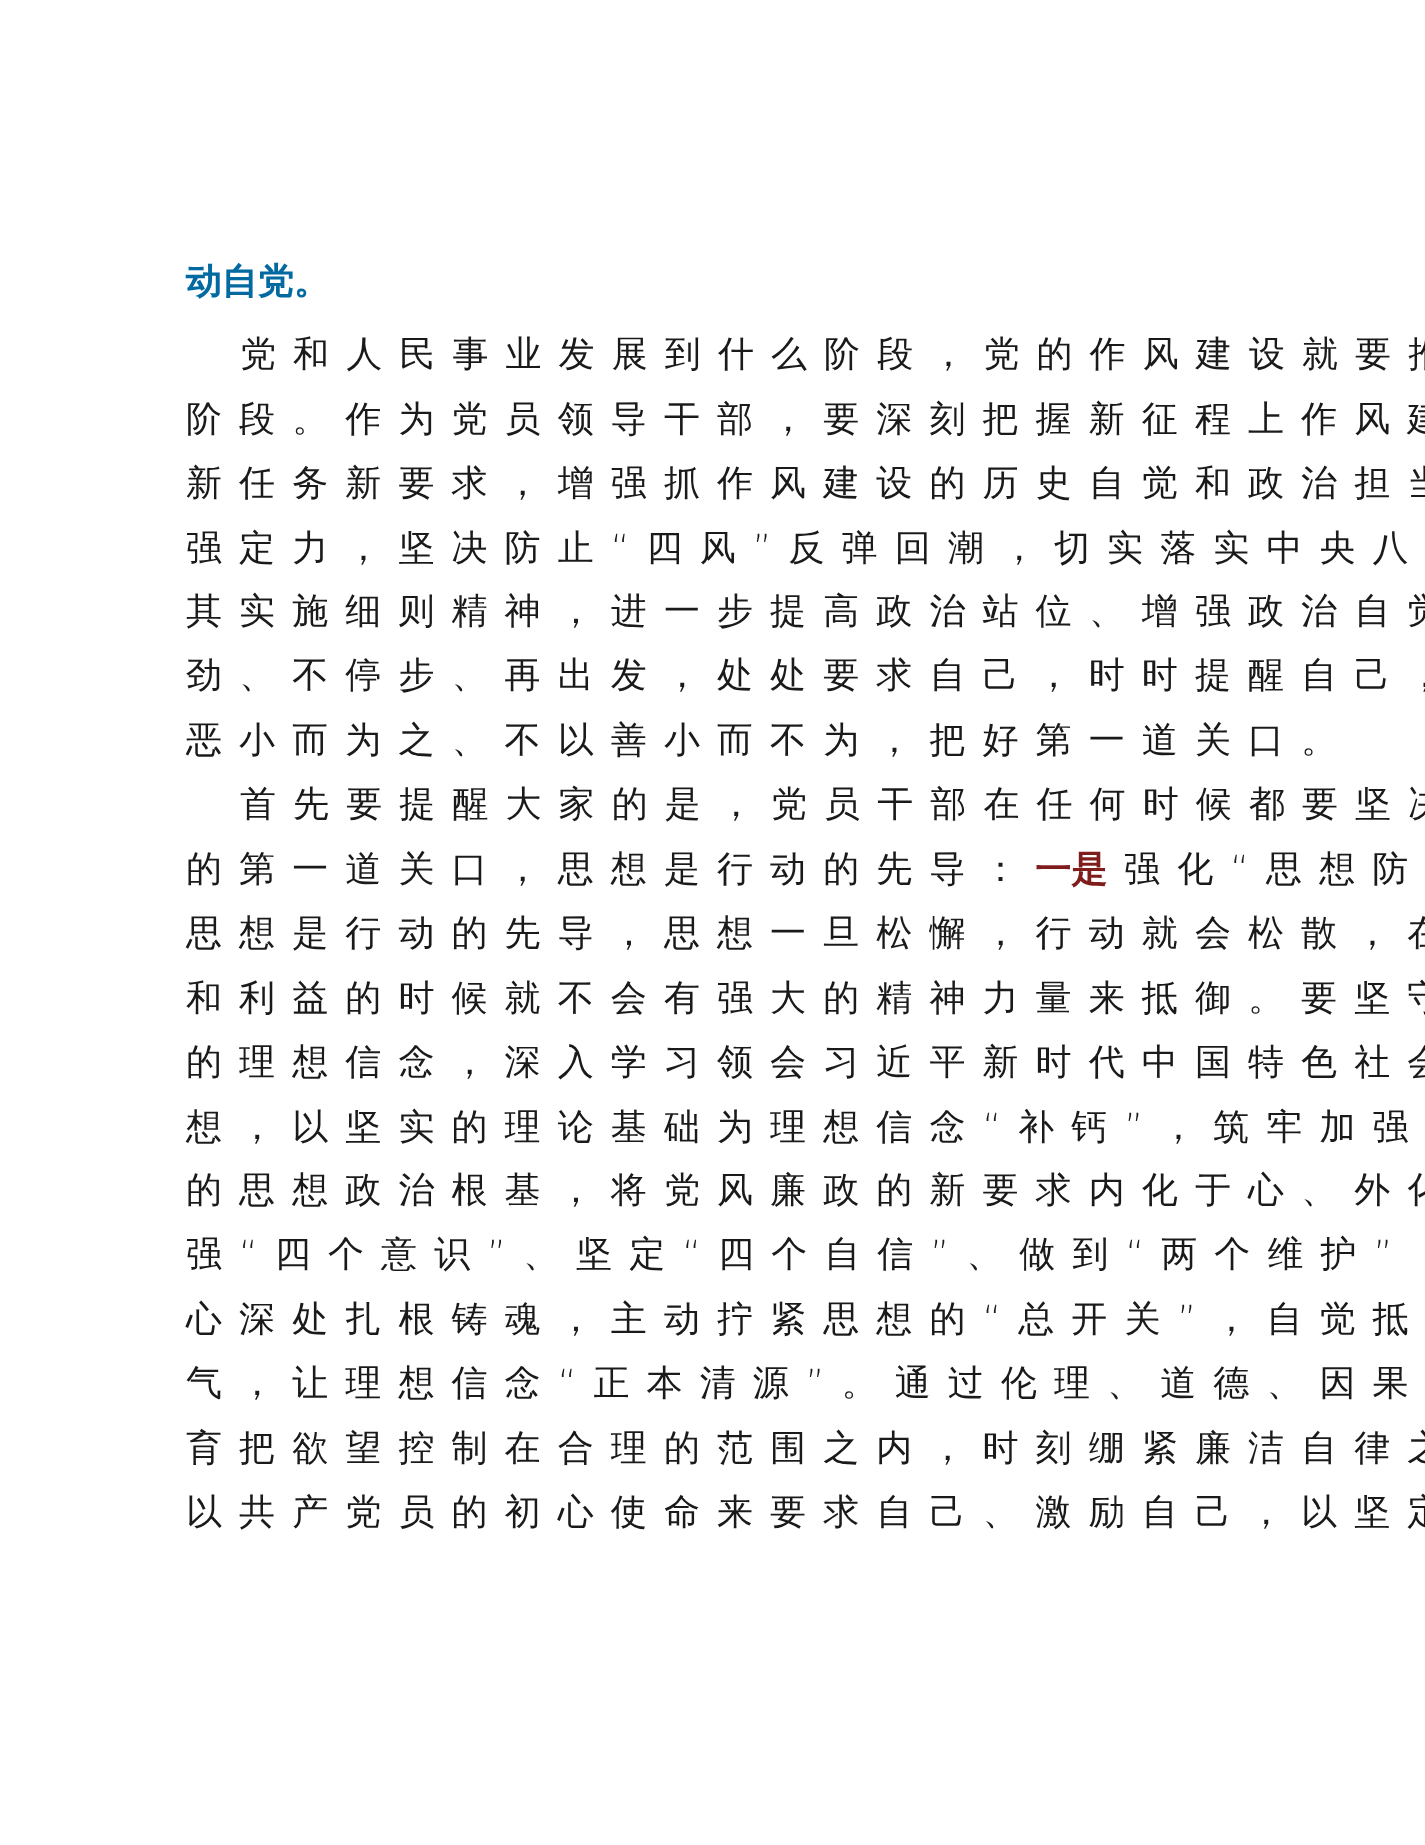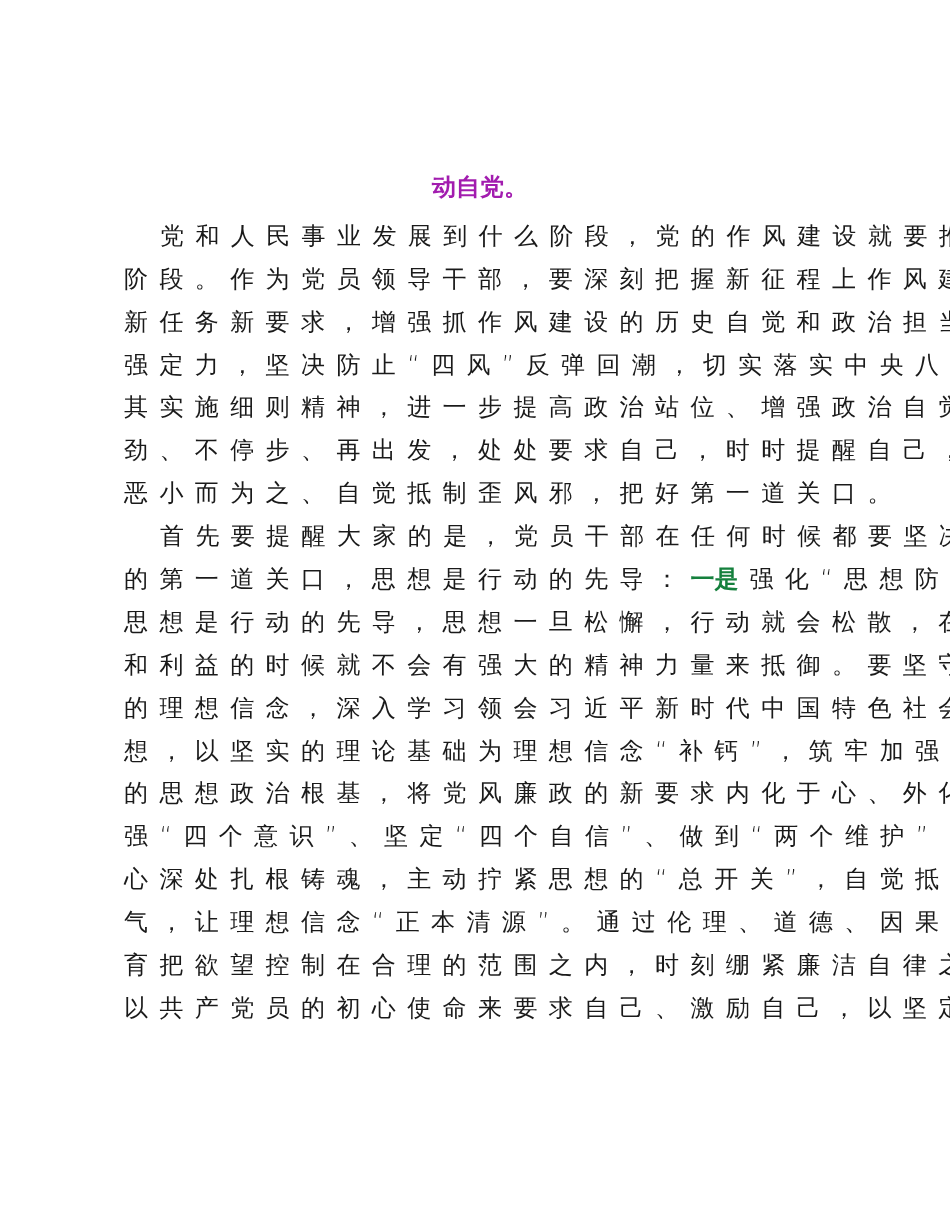--- a/index.html
+++ b/index.html
@@ -29,46 +29,45 @@
       letter-spacing: 11.4px;
       font-weight: 300;
       color: #1a1a1a;
     }
     .line.indent {
       padding-left: 36px;
     }
     .line.first {
       font-weight: bold;
       letter-spacing: 0px;
-      color: #a21caf;
-      text-align: center;
+      color: #0369a1;
     }
     .bold {
       font-weight: bold;
-      color: #15803d;
+      color: #7f1d1d;
       letter-spacing: 0px;
       margin-right: 11px;
     }
     .gap { height: 6px; }
   </style>
 </head>
 <body>
 
 <div class="page">
   <div class="line first">动自党。</div>
   <div class="gap"></div>
 
   <div>
     <div class="line indent">党和人民事业发展到什么阶段，党的作风建设就要推进到什么</div>
     <div class="line">阶段。作为党员领导干部，要深刻把握新征程上作风建设新形势</div>
     <div class="line">新任务新要求，增强抓作风建设的历史自觉和政治担当，保持坚</div>
     <div class="line">强定力，坚决防止“四风”反弹回潮，切实落实中央八项规定及</div>
     <div class="line">其实施细则精神，进一步提高政治站位、增强政治自觉，不松</div>
     <div class="line">劲、不停步、再出发，处处要求自己，时时提醒自己，做到不以</div>
-    <div class="line">恶小而为之、自觉抵制歪风邪，把好第一道关口。</div>
+    <div class="line">恶小而为之、不以善小而不为，把好第一道关口。</div>
   </div>
 
   <div>
     <div class="line indent">首先要提醒大家的是，党员干部在任何时候都要坚决把好自律</div>
     <div class="line"><span>的第一道关口，思想是行动的先导：</span><span class="bold">一是</span><span>强化“思想防线”。</span></div>
     <div class="line">思想是行动的先导，思想一旦松懈，行动就会松散，在面对诱惑</div>
     <div class="line">和利益的时候就不会有强大的精神力量来抵御。要坚守共产党人</div>
     <div class="line">的理想信念，深入学习领会习近平新时代中国特色社会主义思</div>
     <div class="line">想，以坚实的理论基础为理想信念“补钙”，筑牢加强作风建设</div>
     <div class="line">的思想政治根基，将党风廉政的新要求内化于心、外化于行，增</div>

